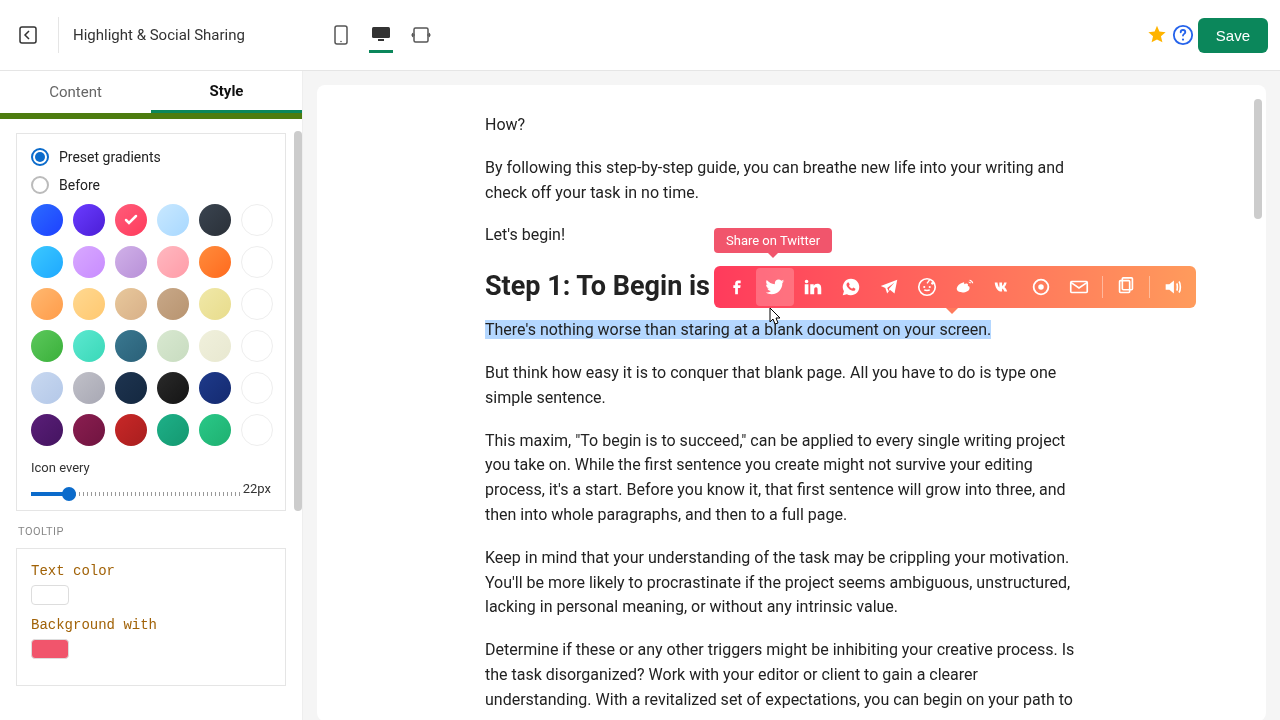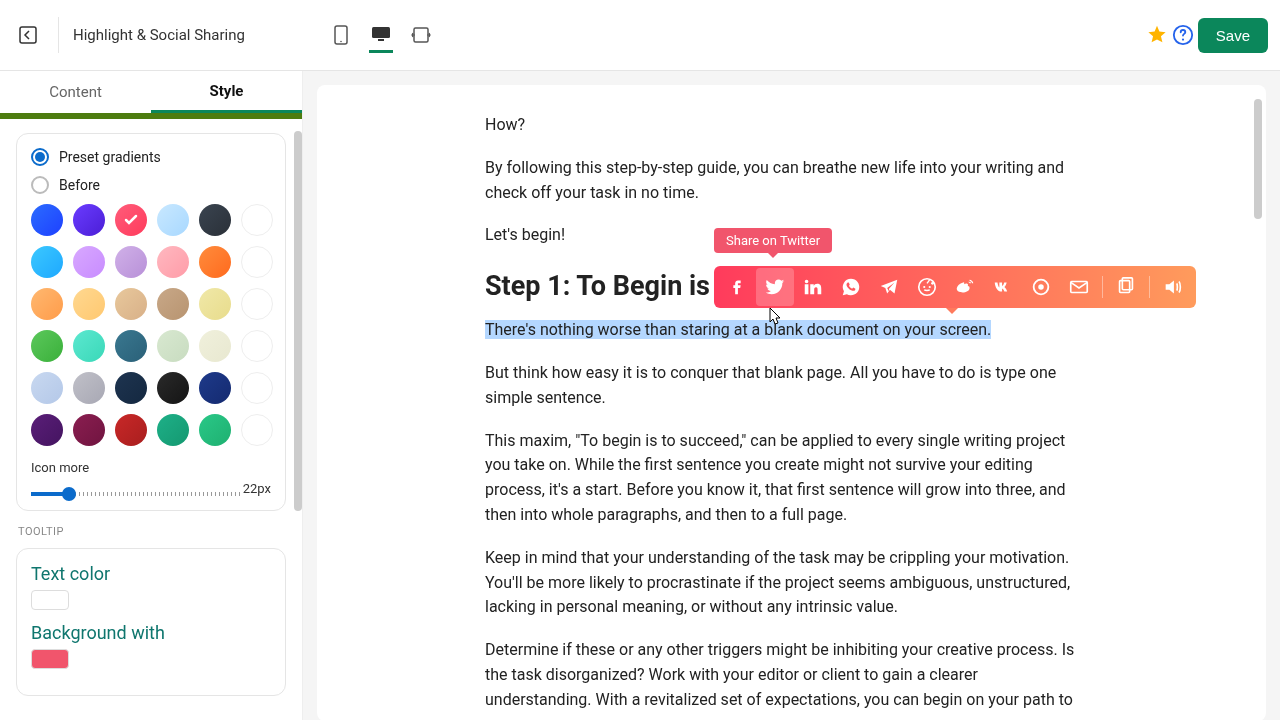--- a/index.html
+++ b/index.html
@@ -22,41 +22,41 @@
 
 .main { display: flex; height: 664px; }
 .sidebar { width: 303px; border-right: 1px solid #eee; display: flex; flex-direction: column; position: relative; }
 .sidebar-scroll { position: absolute; right: 0; top: 60px; width: 8px; height: 380px; background: #ccc; border-radius: 4px; }
 
 .tabs { display: flex; height: 48px; border-bottom: 6px solid #4d7c0f; }
 .tab { flex: 1; display: flex; align-items: center; justify-content: center; font-size: 15px; color: #666; cursor: pointer; }
 .tab.active { color: #111; border-bottom: 3px solid #0b875b; font-weight: 700; }
 
 .panel { padding: 14px 16px; overflow-y: auto; flex: 1; }
-.card { background: #fff; border: 1px solid #e5e5e5; border-radius: 12px; padding: 14px; margin-bottom: 14px; }
+.card { background: #fff; border: 1px solid #e5e5e5; border-radius: 0; padding: 14px; margin-bottom: 14px; }
 .radio-row { display: flex; align-items: center; gap: 10px; margin-bottom: 10px; cursor: pointer; }
 .radio { width: 18px; height: 18px; border: 2px solid #0b6bcb; border-radius: 50%; display: flex; align-items: center; justify-content: center; }
 .radio.off { border-color: #bbb; }
 .radio .dot { width: 10px; height: 10px; background: #0b6bcb; border-radius: 50%; }
 .radio-label { font-size: 14px; color: #222; }
 
 .swatches { display: grid; grid-template-columns: repeat(6, 32px); gap: 10px; margin-top: 10px; }
 .swatch { width: 32px; height: 32px; border-radius: 50%; cursor: pointer; position: relative; }
 .swatch.selected::after { content: ""; position: absolute; inset: 0; display: flex; align-items: center; justify-content: center; }
 .swatch.selected .check { position: absolute; top: 8px; left: 8px; }
 
 .slider-label { font-size: 13px; color: #333; margin-top: 14px; }
 .slider-row { display: flex; align-items: flex-end; gap: 3px; margin-top: 6px; }
 .slider-track { flex: 1; height: 4px; background: repeating-linear-gradient(90deg, #999 0 1px, transparent 1px 4px); position: relative; }
 .slider-fill { position: absolute; left: 0; height: 4px; background: #0b6bcb; width: 18%; }
 .slider-thumb { position: absolute; left: 18%; top: -5px; width: 14px; height: 14px; background: #0b6bcb; border-radius: 50%; margin-left: -7px; }
 .slider-val { font-size: 13px; color: #333; }
 
 .section-hdr { font-size: 11px; letter-spacing: 0.5px; color: #888; text-transform: uppercase; margin: 4px 0 10px 2px; }
-.field-lbl { font-size: 18px; color: #0f766e; margin-bottom: 6px; }
+.field-lbl { font-size: 14px; color: #a16207; margin-bottom: 6px; font-family: Liberation Mono, monospace; }
 .color-chip { width: 38px; height: 20px; border: 1px solid #ddd; border-radius: 4px; margin-bottom: 12px; cursor: pointer; }
 
 
 .preview { flex: 1; background: #f5f5f5; padding: 14px; position: relative; }
 .page { background: #fff; height: 636px; border-radius: 8px; padding: 28px 0; overflow: hidden; position: relative; }
 .page-scroll { position: absolute; right: 4px; top: 14px; width: 8px; height: 120px; background: #ccc; border-radius: 4px; }
 .content { width: 600px; margin-left: 168px; color: #222; }
 .content p { font-size: 16px; line-height: 1.55; margin-bottom: 18px; }
 .content h2 { font-size: 27px; font-weight: 700; margin: 22px 0 16px; }
 .highlighted { background: #b4d7ff; }
@@ -178,21 +178,21 @@
             <div class="swatch" style="background: linear-gradient(135deg, rgb(42, 42, 42), rgb(20, 20, 20));"></div>
             <div class="swatch" style="background: linear-gradient(135deg, rgb(30, 58, 138), rgb(20, 42, 112));"></div>
             <div class="swatch" style="background: rgb(255, 255, 255); border: 1px solid rgb(238, 238, 238);"></div>
             <div class="swatch" style="background: linear-gradient(135deg, rgb(90, 30, 120), rgb(68, 20, 96));"></div>
             <div class="swatch" style="background: linear-gradient(135deg, rgb(138, 30, 80), rgb(112, 20, 64));"></div>
             <div class="swatch" style="background: linear-gradient(135deg, rgb(200, 40, 40), rgb(168, 30, 30));"></div>
             <div class="swatch" style="background: linear-gradient(135deg, rgb(30, 176, 136), rgb(20, 152, 112));"></div>
             <div class="swatch" style="background: linear-gradient(135deg, rgb(42, 200, 136), rgb(30, 176, 112));"></div>
             <div class="swatch" style="background: rgb(255, 255, 255); border: 1px solid rgb(238, 238, 238);"></div>
           </div>
-        <div class="slider-label">Icon more</div>
+        <div class="slider-label">Icon every</div>
         <div class="slider-row">
           <div class="slider-track">
             <div class="slider-fill"></div>
             <div class="slider-thumb"></div>
           </div>
           <div class="slider-val">22px</div>
         </div>
       </div>
       <div class="section-hdr">TOOLTIP</div>
       <div class="card">

